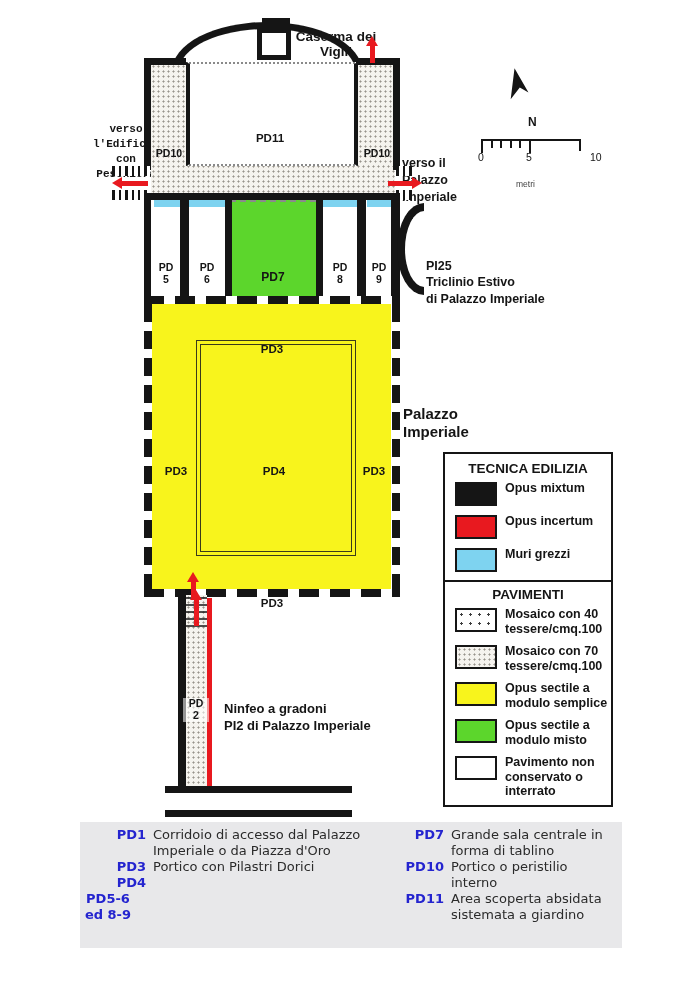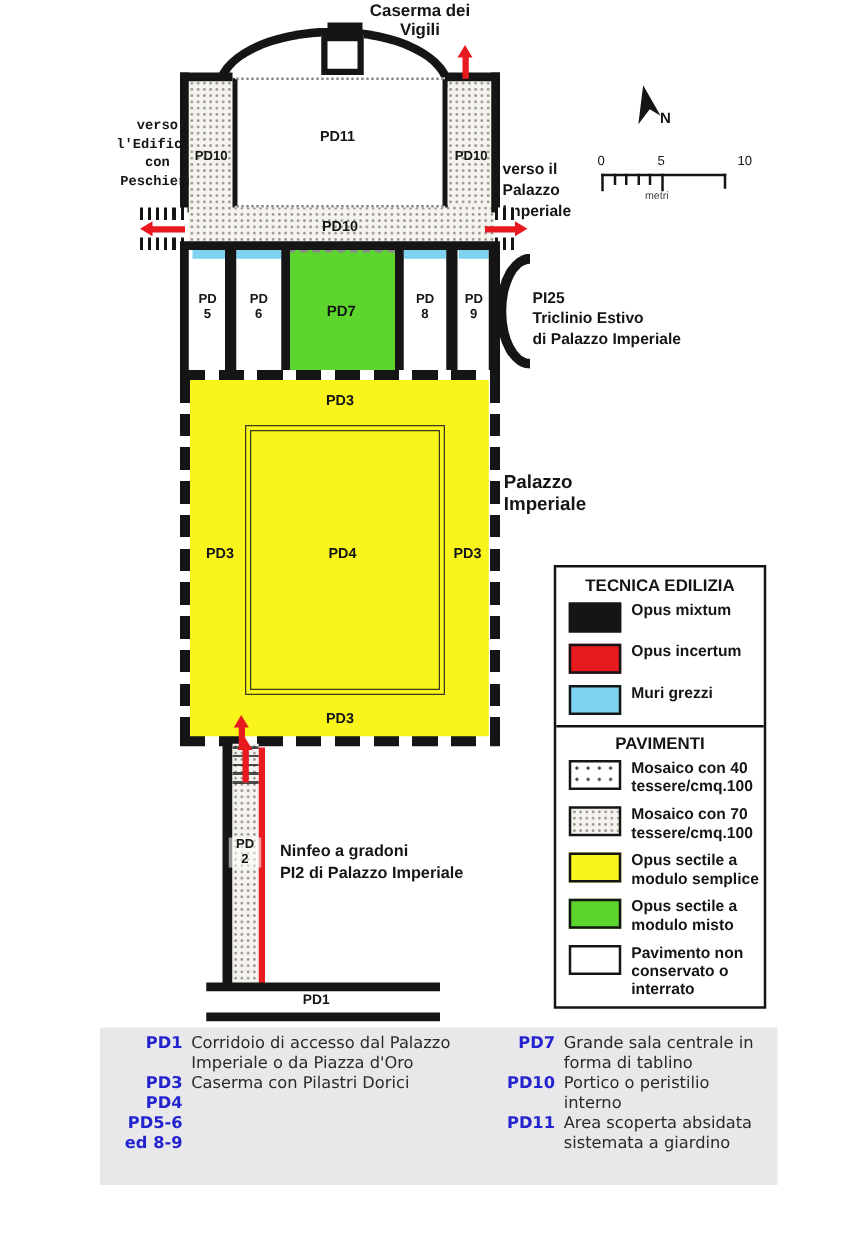--- a/index.html
+++ b/index.html
@@ -1,19 +1,19 @@
 <!DOCTYPE html>
 <html><head>
 <meta charset="utf-8">
 <style>
   html,body{margin:0;padding:0;background:#fff;}
   #stage{position:relative;width:674px;height:990px;background:#ffffff;overflow:hidden;
          font-family:"Liberation Sans",sans-serif;color:#151515;}
   .abs{position:absolute;}
-  .lbl{position:absolute;font-weight:bold;white-space:pre-line;line-height:1.12;color:#151515;}
+  .lbl{position:absolute;font-weight:bold;white-space:pre-line;line-height:1.12;color:#151515;margin-top:28px;}
   .ctr{text-align:center;}
   
   .wall{position:absolute;background:#151515;}
   .dashV{position:absolute;background:repeating-linear-gradient(180deg,#151515 0 18px,#ffffff 18px 27px);}
   .dashH{position:absolute;background:repeating-linear-gradient(90deg,#151515 0 20px,#ffffff 20px 31px);}
   .dots70{background-color:#f5f3ee;background-image:radial-gradient(#97938b 0.9px,transparent 1.15px);background-size:5px 5px;}
   .dots40{background-color:#ffffff;background-image:radial-gradient(#3c3c3c 1.1px,transparent 1.35px);background-size:9px 9px;}
   .hatchV{position:absolute;background:repeating-linear-gradient(90deg,#151515 0 2.5px,#ffffff 2.5px 6.5px);}
   .steps{position:absolute;background-image:repeating-linear-gradient(180deg,rgba(21,21,21,.75) 0 2px,transparent 2px 7px);}
   
@@ -241,27 +241,27 @@
   </div>
 
   <div id="caption">
     <div class="cap-col" id="cap-left">
       <div class="cap-row">
         <div class="cap-code">PD1</div>
         <div class="cap-desc">Corridoio di accesso dal Palazzo Imperiale o da Piazza d'Oro</div>
       </div>
       <div class="cap-row">
         <div class="cap-code">PD3</div>
-        <div class="cap-desc">Caserma con Pilastri Dorici</div>
+        <div class="cap-desc">Portico con Pilastri Dorici</div>
       </div>
       <div class="cap-row">
         <div class="cap-code">PD4</div>
       </div>
       <div class="cap-row">
-        <div class="cap-code" style="margin-left:-14px;width:76px;">PD5-6
+        <div class="cap-code" style="margin-left:-14px;width:76px;text-align:center;">PD5-6
 ed 8-9</div>
       </div>
     </div>
     <div class="cap-col" id="cap-right">
       <div class="cap-row">
         <div class="cap-code">PD7</div>
         <div class="cap-desc">Grande sala centrale in forma di tablino</div>
       </div>
       <div class="cap-row">
         <div class="cap-code">PD10</div>

